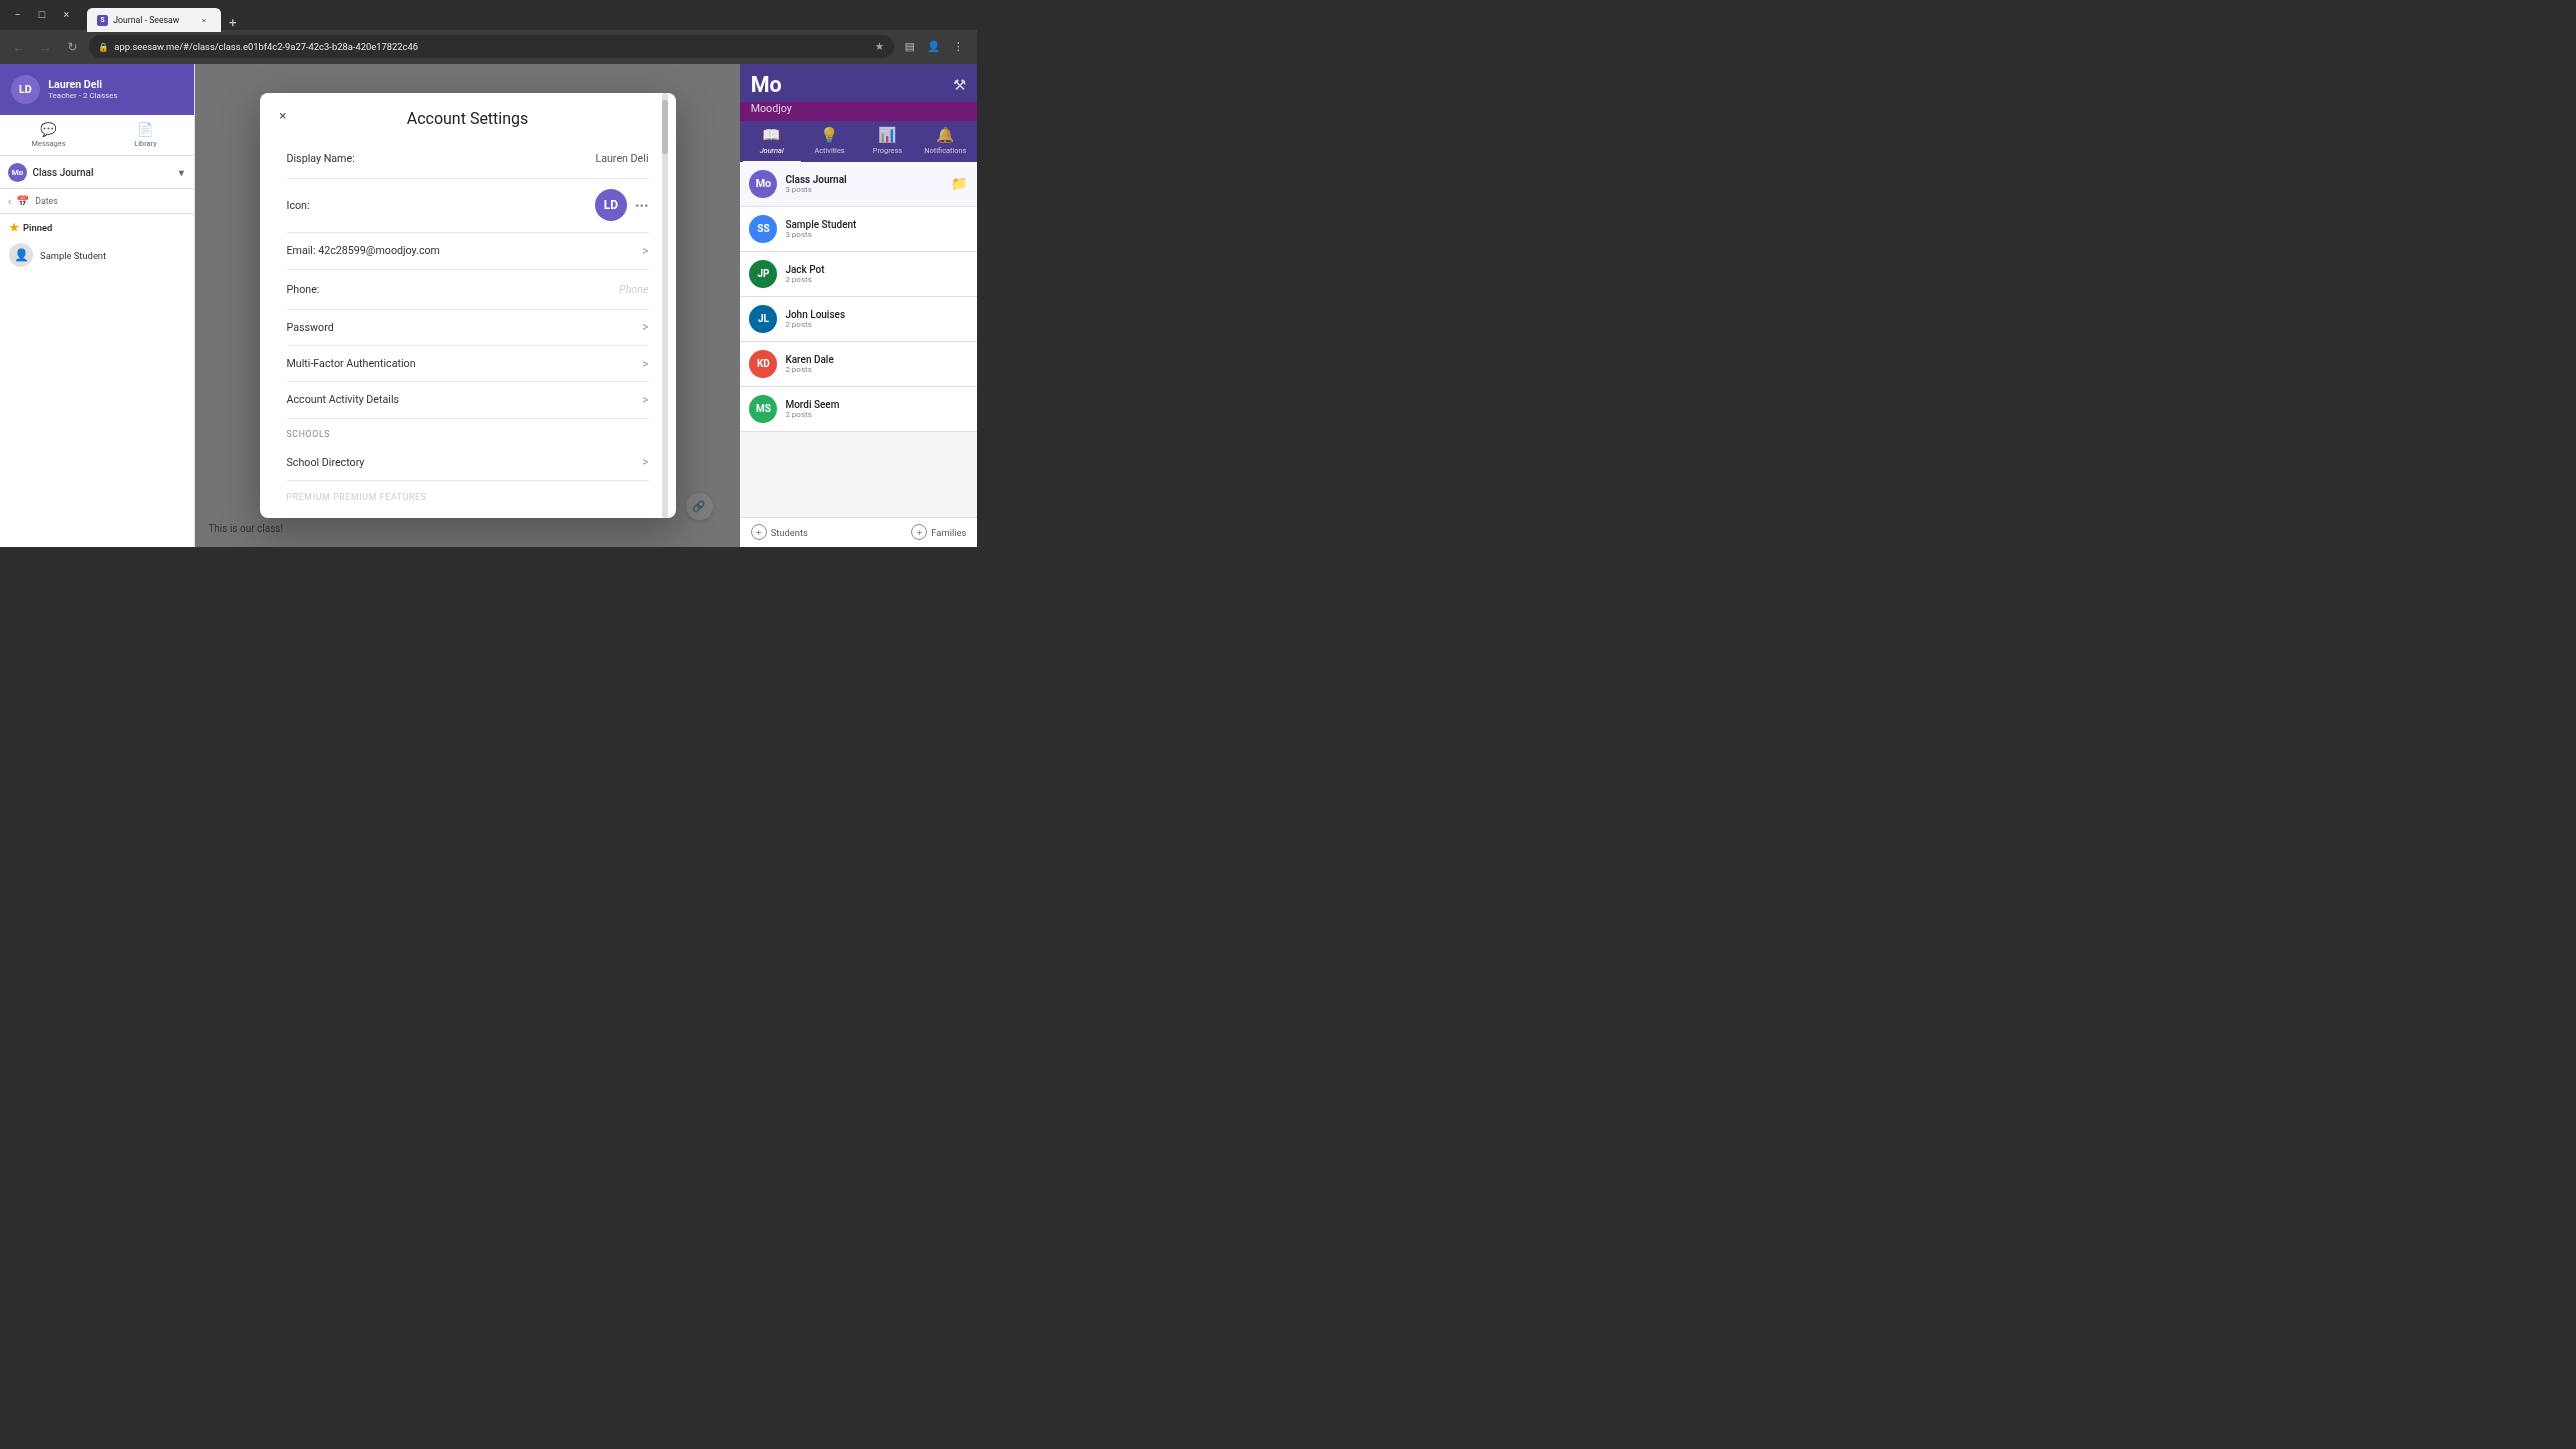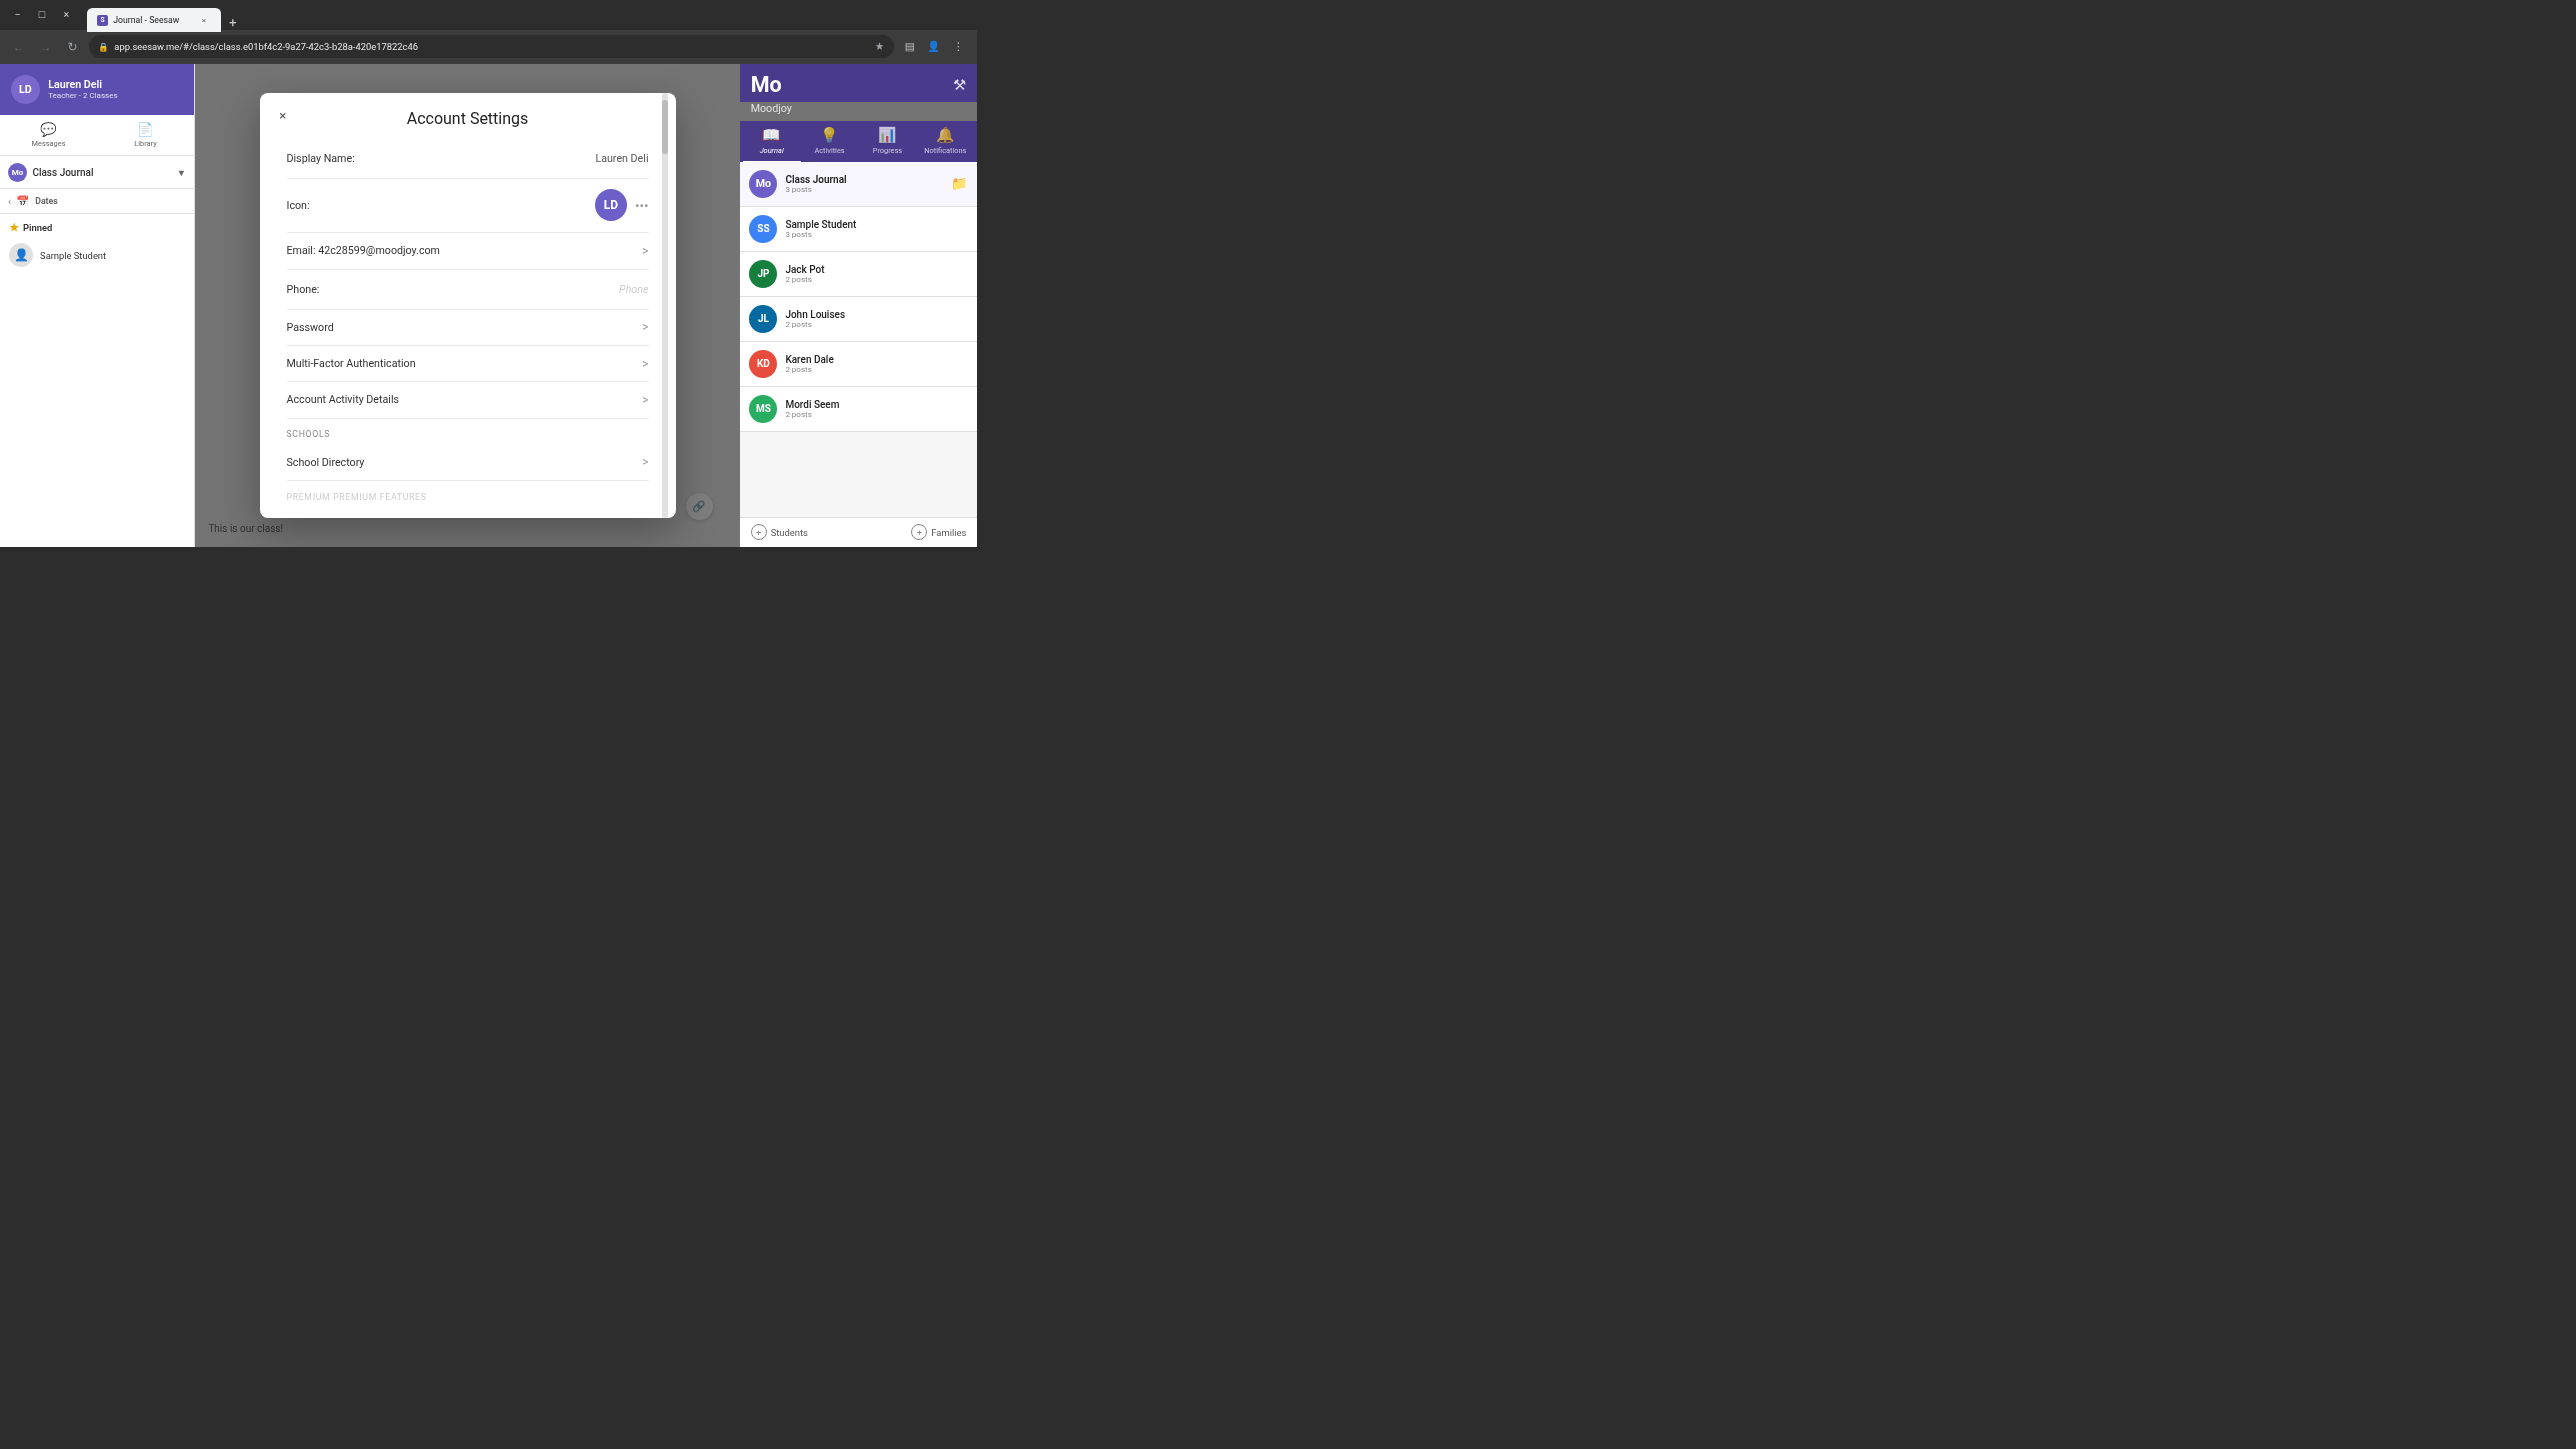--- a/index.html
+++ b/index.html
@@ -708,21 +708,21 @@
       </div>
     </div>
     <div class="class-selector">
       <div class="class-mo-icon">Mo</div>
       <span class="class-selector-label">Class Journal</span>
       <span class="class-selector-arrow">▼</span>
     </div>
     <div style="padding: 5.4px 8px; display:flex; align-items:center; gap:5.4px; border-bottom:0.7px solid #e0e0e0;">
       <span style="color:#888; font-size:10.7px;">‹</span>
       <span style="color:#888; font-size:10.7px;">📅</span>
-      <span style="font-size:8.7px; color:#666;font-weight:bold;">Dates</span>
+      <span style="font-size:8.7px; color:#666;">Dates</span>
     </div>
     <div class="pinned-section">
       <div class="pinned-label">
         <span class="pin-icon">★</span>
         <span>Pinned</span>
       </div>
     </div>
     <div class="student-item">
       <div class="student-avatar">👤</div>
       <span class="student-name">Sample Student</span>
@@ -801,21 +801,21 @@
     </div>
   </div>
 
   <div class="right-panel">
     <div class="right-panel-mo-row">
       <div style="display:flex; align-items:center; gap:0;">
         <span style="font-size:21.5px; font-weight:bold; color:white;">Mo</span>
       </div>
       <span class="wrench-icon">⚒</span>
     </div>
-    <div style="background:#737373; padding: 0 10.7px 5.4px; color:rgba(255,255,255,0.8); font-size:10.7px;">Moodjoy</div>
+    <div style="background:#701a75; padding: 0 10.7px 5.4px; color:rgba(255,255,255,0.8); font-size:10.7px;">Moodjoy</div>
 
     <div class="right-panel-nav">
       <div class="right-nav-item active">
         <span class="right-nav-icon">📖</span>
         <span class="right-nav-label">Journal</span>
       </div>
       <div class="right-nav-item">
         <span class="right-nav-icon">💡</span>
         <span class="right-nav-label">Activities</span>
       </div>

